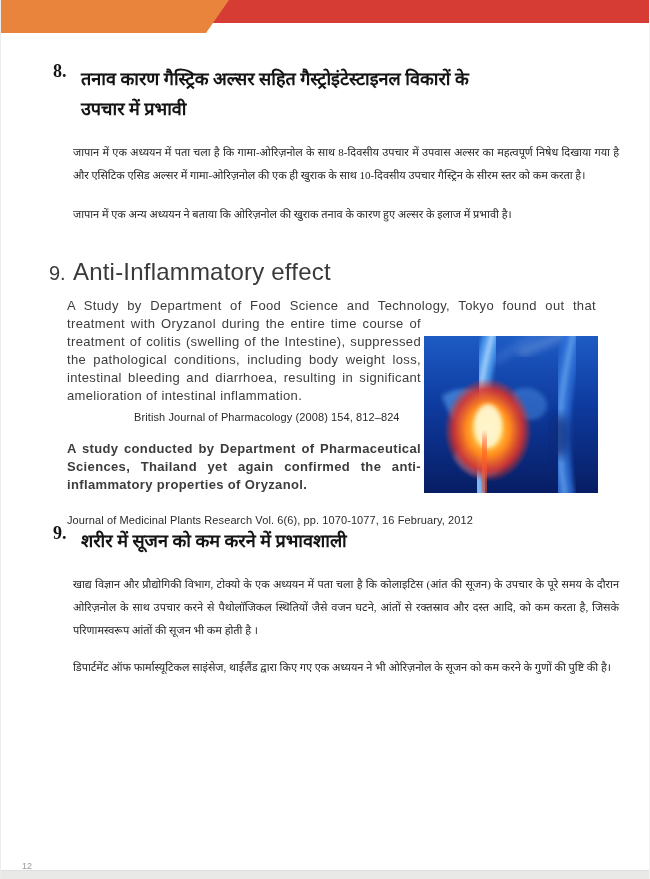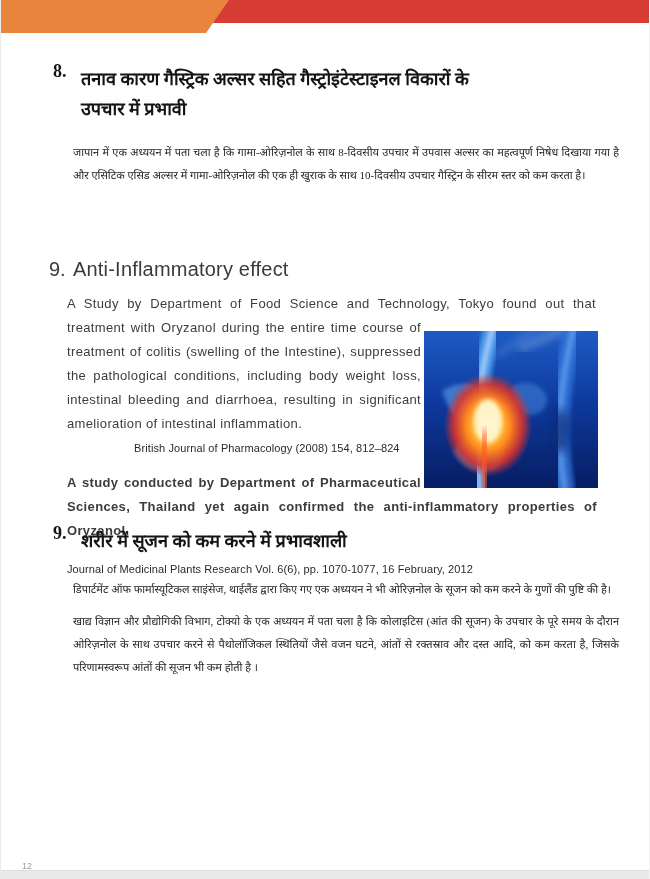--- a/index.html
+++ b/index.html
@@ -28,27 +28,27 @@
     margin:9px 0 0 20px; width:546px; font-size:11px; line-height:23px;
     text-align:justify; color:#1d1d1d;
   }
   
   .sec8   { position:absolute; top:56px;  left:52px; width:566px; }
   .sec9en { position:absolute; top:258px; left:48px; width:552px; color:#3a3a3a; }
   .sec9hi { position:absolute; top:518px; left:52px; width:566px; }
 
   .en-h-row { display:flex; align-items:baseline; }
   .en-h-num  { font-size:20px; width:24px; flex:0 0 auto; color:#3a3a3a; }
-  .en-h-text { margin:0; font-weight:normal; font-size:20px; color:#3a3a3a; letter-spacing:0.2px; }
+  .en-h-text { margin:0; font-weight:normal; font-size:24px; color:#3a3a3a; letter-spacing:0.2px; }
 
   .en-body { position:relative; margin:11px 0 0 18px; width:530px; }
   .float-step-a { float:right; width:1px;  height:30px; }
   .float-step-b { float:right; clear:right; width:176px; height:172px; }
   .en-para {
-    margin:0; font-size:13px; line-height:24px; letter-spacing:0.35px;
+    margin:0; font-size:13px; line-height:18px; letter-spacing:0.35px;
     text-align:justify; color:#3c3c3c;
   }
   .en-para-2 { margin-top:17px;font-weight:bold; }
   .cite { margin:6px 0 0 0; font-size:11px; color:#2a2a2a; letter-spacing:0.1px; }
   .cite-1 { margin-left:47px;padding-left:20px; }
   .cite-2 { margin-top:20px; }
 
   
   .knee-img {
     position:absolute; left:357px; top:39px; width:174px; height:157px;
@@ -75,20 +75,21 @@
 
   <section class="sec8">
     <div class="h-row">
       <span class="h-num hindi">8.</span>
       <h2 class="h-text hindi">
         <span>तनाव कारण गैस्ट्रिक अल्सर सहित गैस्ट्रोइंटेस्टाइनल विकारों के</span><br>
         <span>उपचार में प्रभावी</span>
       </h2>
     </div>
     <p class="hindi-body hindi">जापान में एक अध्ययन में पता चला है कि गामा-ओरिज़नोल के साथ 8-दिवसीय उपचार में उपवास अल्सर का महत्वपूर्ण निषेध दिखाया गया है और एसिटिक एसिड अल्सर में गामा-ओरिज़नोल की एक ही खुराक के साथ 10-दिवसीय उपचार गैस्ट्रिन के सीरम स्तर को कम करता है।</p>
+    <p class="hindi-body hindi" style="margin-top:16px">जापान में एक अन्य अध्ययन ने बताया कि ओरिज़नोल की खुराक तनाव के कारण हुए अल्सर के इलाज में प्रभावी है।</p>
   </section>
 
   <section class="sec9en">
     <div class="en-h-row">
       <span class="en-h-num">9.</span>
       <h2 class="en-h-text">Anti-Inflammatory effect</h2>
     </div>
 
     <div class="en-body">
       <div class="float-step-a"></div>
@@ -145,20 +146,20 @@
       <p class="en-para en-para-2">A study conducted by Department of Pharmaceutical Sciences, Thailand yet again confirmed the anti-inflammatory properties of Oryzanol.</p>
       <p class="cite cite-2">Journal of Medicinal Plants Research Vol. 6(6), pp. 1070-1077, 16 February, 2012</p>
     </div>
   </section>
 
   <section class="sec9hi">
     <div class="h-row">
       <span class="h-num hindi">9.</span>
       <h2 class="h-text hindi">शरीर में सूजन को कम करने में प्रभावशाली</h2>
     </div>
+    <p class="hindi-body hindi">खाद्य विज्ञान और प्रौद्योगिकी विभाग, टोक्यो के एक अध्ययन में पता चला है कि कोलाइटिस (आंत की सूजन) के उपचार के पूरे समय के दौरान ओरिज़नोल के साथ उपचार करने से पैथोलॉजिकल स्थितियों जैसे वजन घटने, आंतों से रक्तस्राव और दस्त आदि, को कम करता है, जिसके परिणामस्वरूप आंतों की सूजन भी कम होती है ।</p>
     <p class="hindi-body hindi" style="margin-top:14px">डिपार्टमेंट ऑफ फार्मास्यूटिकल साइंसेज, थाईलैंड द्वारा किए गए एक अध्ययन ने भी ओरिज़नोल के सूजन को कम करने के गुणों की पुष्टि की है।</p>
-    <p class="hindi-body hindi">खाद्य विज्ञान और प्रौद्योगिकी विभाग, टोक्यो के एक अध्ययन में पता चला है कि कोलाइटिस (आंत की सूजन) के उपचार के पूरे समय के दौरान ओरिज़नोल के साथ उपचार करने से पैथोलॉजिकल स्थितियों जैसे वजन घटने, आंतों से रक्तस्राव और दस्त आदि, को कम करता है, जिसके परिणामस्वरूप आंतों की सूजन भी कम होती है ।</p>
   </section>
 
   <div class="page-number">12</div>
   <div class="bottom-strip"></div>
 
 </div>
 
 </body></html>

